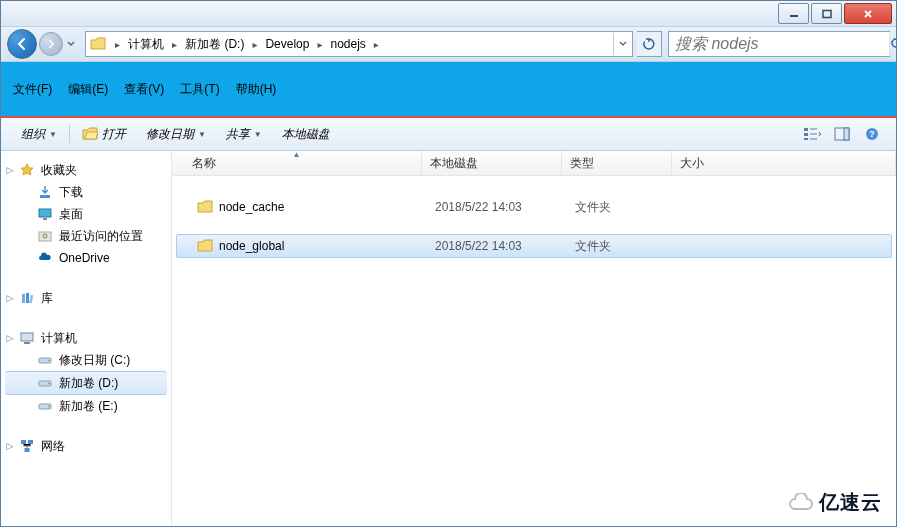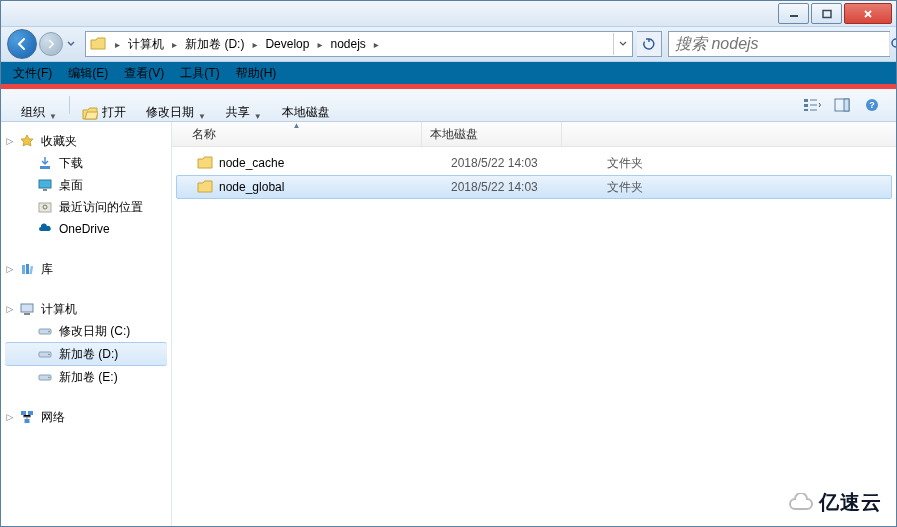--- a/index.html
+++ b/index.html
@@ -19,25 +19,25 @@
   .addressbar { flex:1; height:24px; background:#fff; border:1px solid #8aa2ba; display:flex; align-items:center; margin-right:4px; }
   .addr-icon { width:20px; height:20px; display:flex; align-items:center; justify-content:center; margin:0 2px; }
   .addr-sep { padding:0 5px; color:#555; font-size:10px; }
   .addr-seg { padding:0 3px; height:100%; display:flex; align-items:center; white-space:nowrap; }
   .addr-drop { width:18px; height:22px; border-left:1px solid #ccc; display:flex; align-items:center; justify-content:center; }
   .refresh { width:24px; height:24px; border:1px solid #8aa2ba; border-left:none; background:#eaf1f9; display:flex; align-items:center; justify-content:center; margin-right:6px; }
   .searchbox { width:220px; height:24px; border:1px solid #8aa2ba; background:#fff; display:flex; align-items:center; }
   .searchbox input { border:none; outline:none; flex:1; font-size:16px; padding:0 6px; color:#888; font-style:italic; background:transparent; }
   .search-btn { width:26px; height:100%; display:flex; align-items:center; justify-content:center; border-left:1px solid #e0e0e0; }
   
-  .menubar { height:22px; background:#0369a1; display:flex; align-items:center; padding:0 4px; border-bottom:5px solid #ef4444; }
+  .menubar { height:22px; background:#0ea5e9; display:flex; align-items:center; padding:16px 4px; border-bottom:2px solid #ef4444; }
   .menubar span { padding:0 8px; height:100%; display:flex; align-items:center; }
   
   .toolbar { height:32px; background:linear-gradient(to bottom,#f5f9fd,#e2edf8); border-bottom:1px solid #bcd0e5; display:flex; align-items:center; padding:0 10px; }
-  .tool-item { display:flex; align-items:flex-end; padding:0 10px; height:100%; white-space:nowrap; }
+  .tool-item { display:flex; align-items:center; padding:0 10px; height:100%; white-space:nowrap;font-style:italic; }
   .tool-item .drop { margin-left:4px; font-size:8px; color:#555; }
   .tool-sep { width:1px; height:18px; background:#c0d0e0; margin:0 2px; }
   .toolbar-right { margin-left:auto; display:flex; align-items:center; }
   .tr-btn { width:28px; height:24px; display:flex; align-items:center; justify-content:center; margin-left:2px; }
   
   .body { display:flex; height:calc(100% - 26px - 34px - 22px - 32px); }
   .navpane { width:170px; background:#fff; border-right:1px solid #e0e8f0; overflow:auto; padding:8px 0; }
   .nav-group { margin-bottom:18px; }
   .nav-row { display:flex; align-items:center; height:22px; padding-left:18px; position:relative; cursor:default; }
   .nav-row.child { padding-left:36px; }
@@ -46,21 +46,21 @@
   .nav-row .icon { width:16px; height:16px; margin-right:6px; display:flex; align-items:center; justify-content:center; flex-shrink:0; }
   .content { flex:1; background:#fff; display:flex; flex-direction:column; }
   .columns { display:flex; height:24px; border-bottom:1px solid #e5e5e5; align-items:center; font-size:12px; color:#333; background:linear-gradient(to bottom,#fdfdfd,#f2f2f2); }
   .col { padding:0 8px; border-right:1px solid #e5e5e5; height:100%; display:flex; align-items:center; box-sizing:border-box; position:relative; }
   .col.name { width:250px; padding-left:20px; }
   .col.date { width:140px; }
   .col.type { width:110px; }
   .col.size { flex:1; }
   .sort-ind { position:absolute; top:-1px; left:50%; transform:translateX(-50%); font-size:8px; color:#5a7fa0; }
   .filelist { flex:1; padding:4px 0; }
-  .file-row { display:flex; align-items:center; height:22px; margin:0 4px; border:1px solid transparent; border-radius:2px;gap:16px; }
+  .file-row { display:flex; align-items:center; height:22px; margin:15px 4px; border:1px solid transparent; border-radius:2px; }
   .file-row.selected { background:linear-gradient(to bottom,#eaf3fc,#cde4fa); border-color:#a8cdee; }
   .fr-cell { padding:0 8px; box-sizing:border-box; display:flex; align-items:center; overflow:hidden; white-space:nowrap; }
   .fr-name { width:250px; padding-left:20px; }
   .fr-date { width:140px; color:#555; }
   .fr-type { width:110px; color:#555; }
   .fr-size { flex:1; }
   .folder-icon { width:16px; height:14px; margin-right:6px; flex-shrink:0; }
   .watermark { position:absolute; right:14px; bottom:10px; color:#0f172a; font-size:20px; font-weight:bold; letter-spacing:1px; display:flex; align-items:center; }
   .watermark svg { margin-right:4px; }
 </style>
@@ -317,20 +317,26 @@
 
     <div class="content">
       <div class="columns">
         <div class="col name">
           <span class="sort-ind">▲</span>
           <span>名称</span>
         </div>
         <div class="col date">
             <span>本地磁盘</span>
           </div>
+        <div class="col type">
+            <span>类型</span>
+          </div>
+        <div class="col size">
+            <span>大小</span>
+          </div>
       </div>
       <div class="filelist" id="filelist">
           <div class="file-row">
             <div class="fr-cell fr-name">
               <svg class="folder-icon" viewBox="0 0 16 14">
                 <path d="M1 3 L6 3 L7.5 1 L15 1 L15 12 L1 12 Z" fill="#f7d97a" stroke="#caa53c"></path>
               </svg>
               <span>node_cache</span>
             </div>
             <div class="fr-cell fr-date">2018/5/22 14:03</div>

